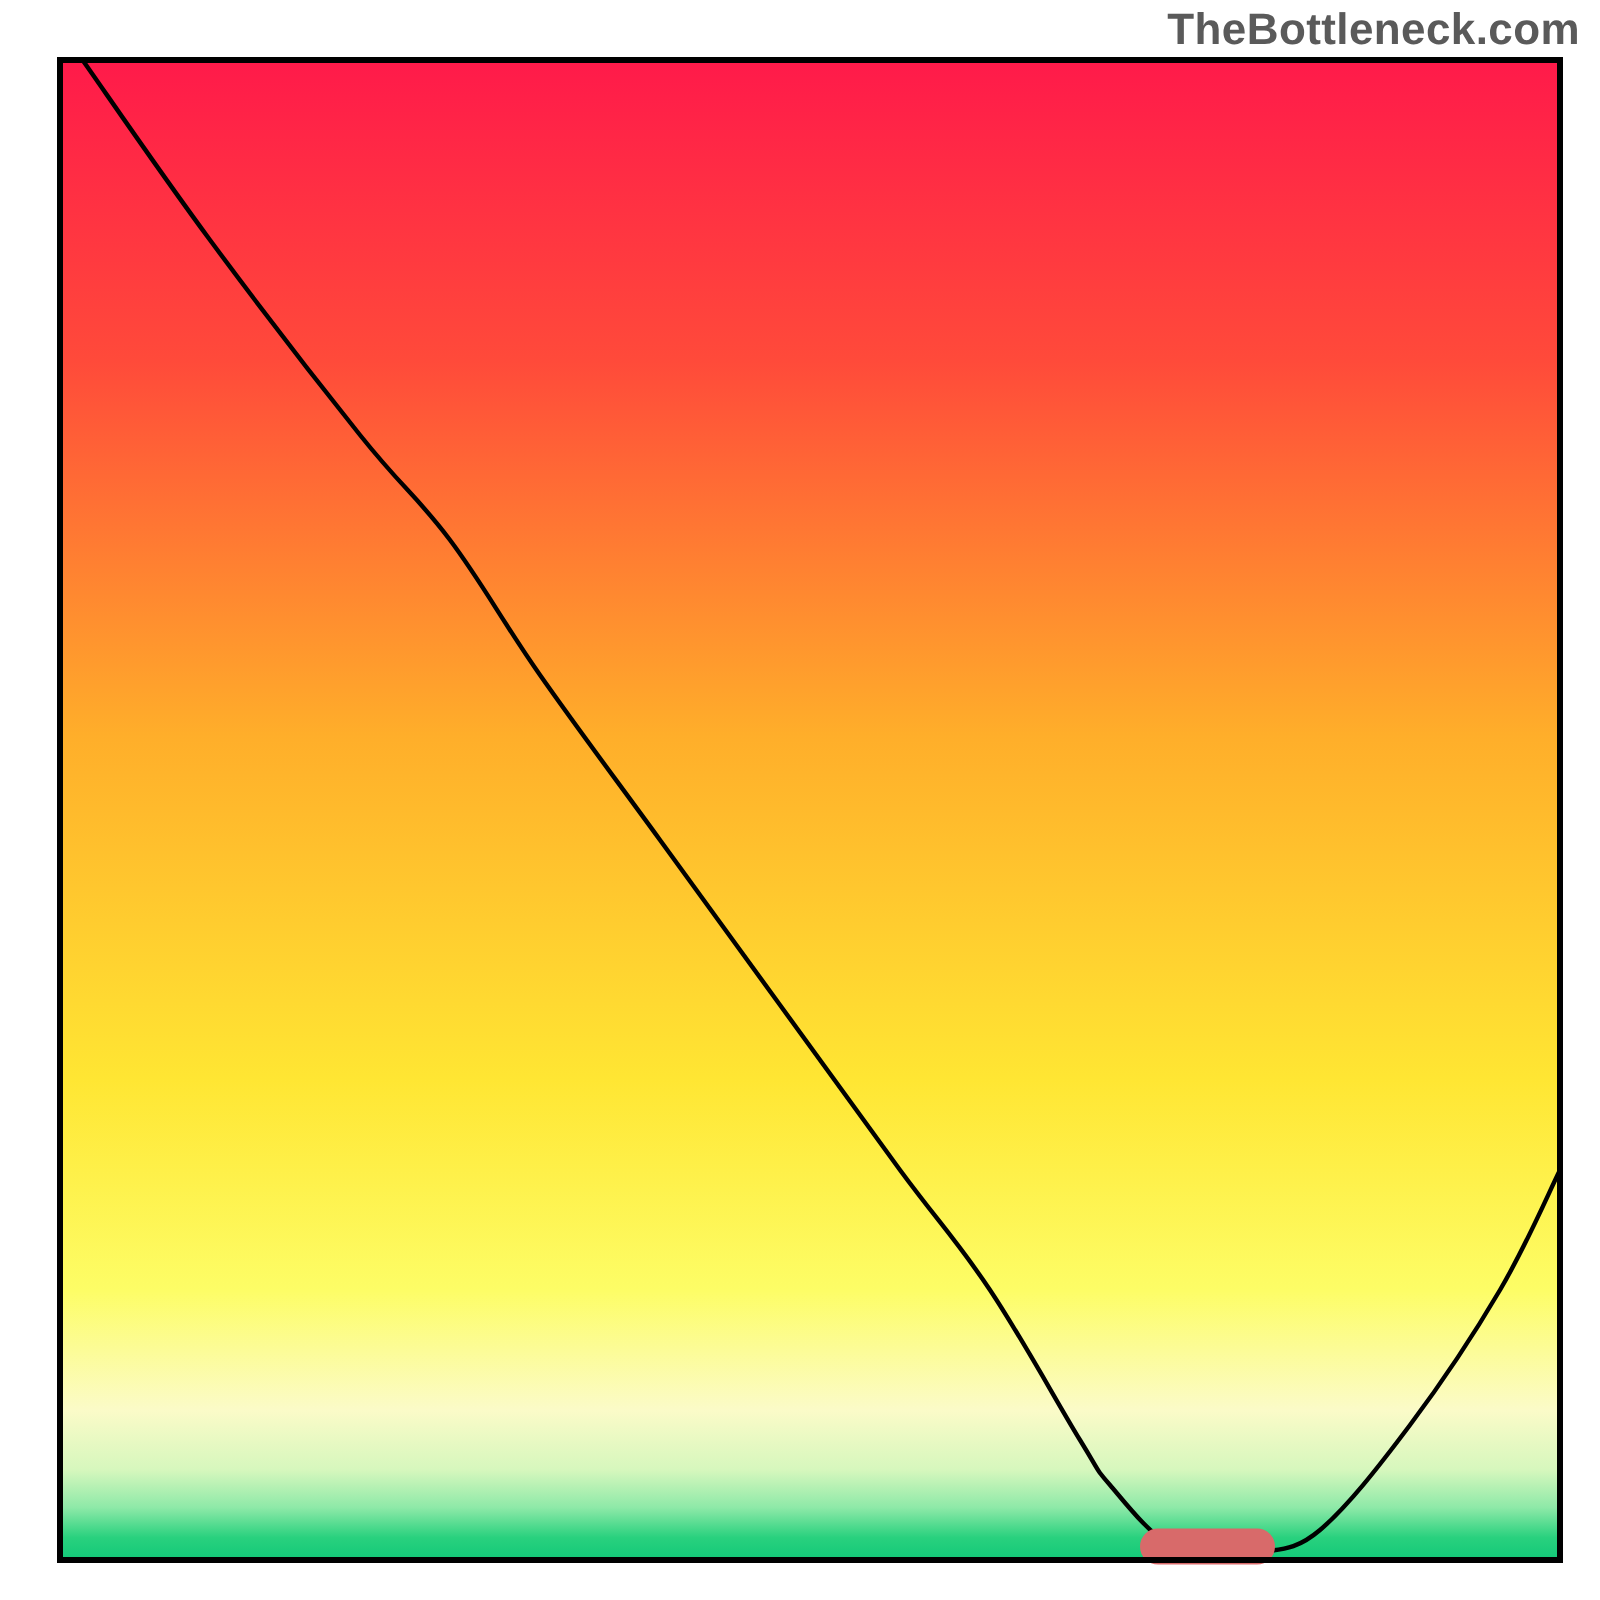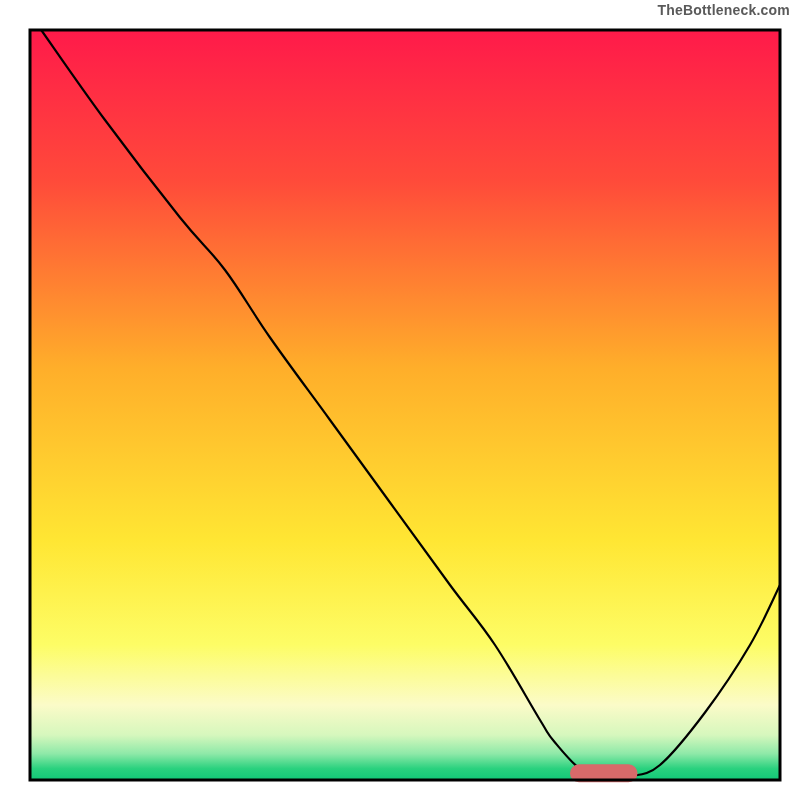--- a/index.html
+++ b/index.html
@@ -12,21 +12,21 @@
   }
   .chart-container {
     position: relative;
     width: 800px;
     height: 800px;
   }
   .watermark {
     position: absolute;
     top: 2px;
     right: 10px;
-    font-size: 14px;
+    font-size: 22px;
     font-weight: bold;
     color: #5a5a5a;
     letter-spacing: 0.2px;
     z-index: 10;
   }
   svg.plot {
     position: absolute;
     top: 0;
     left: 0;
   }

